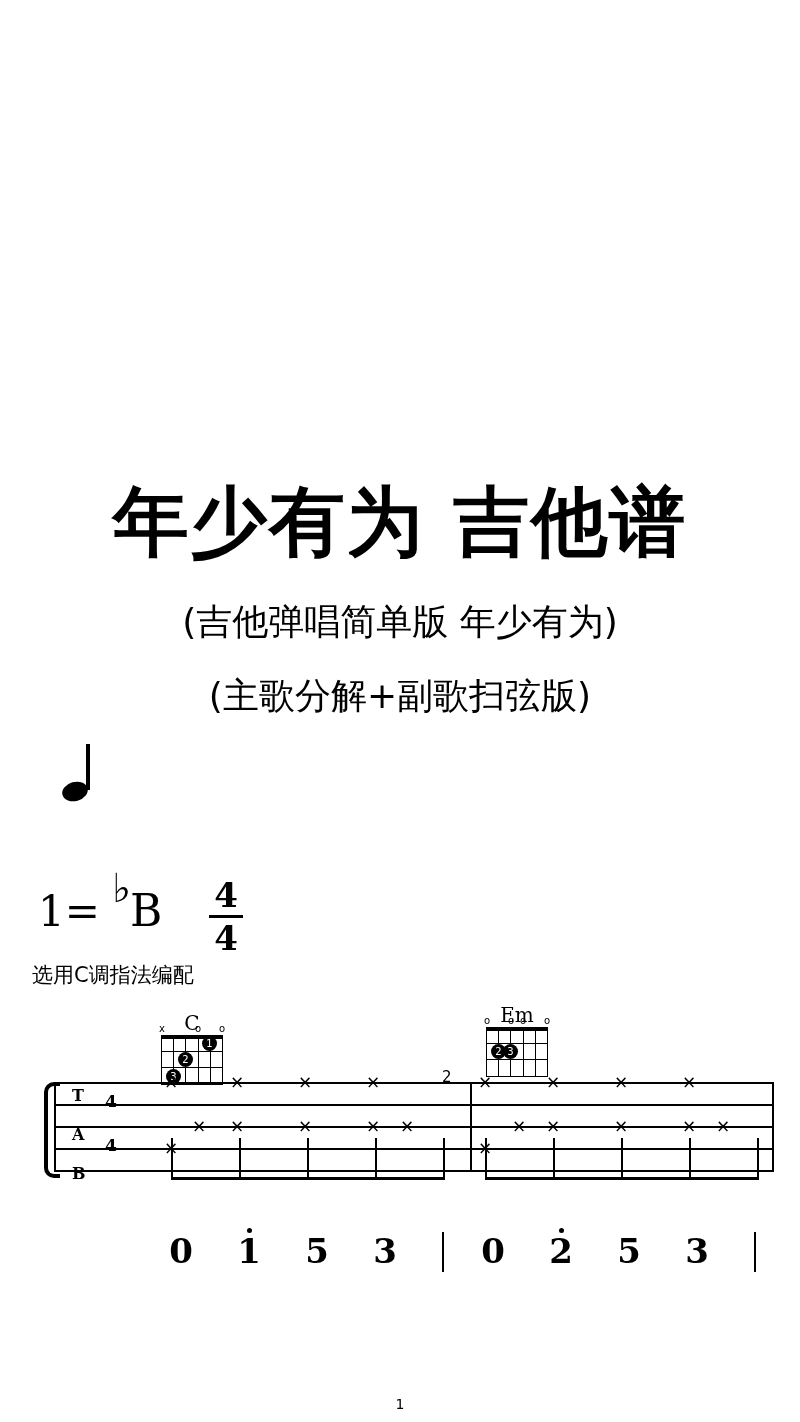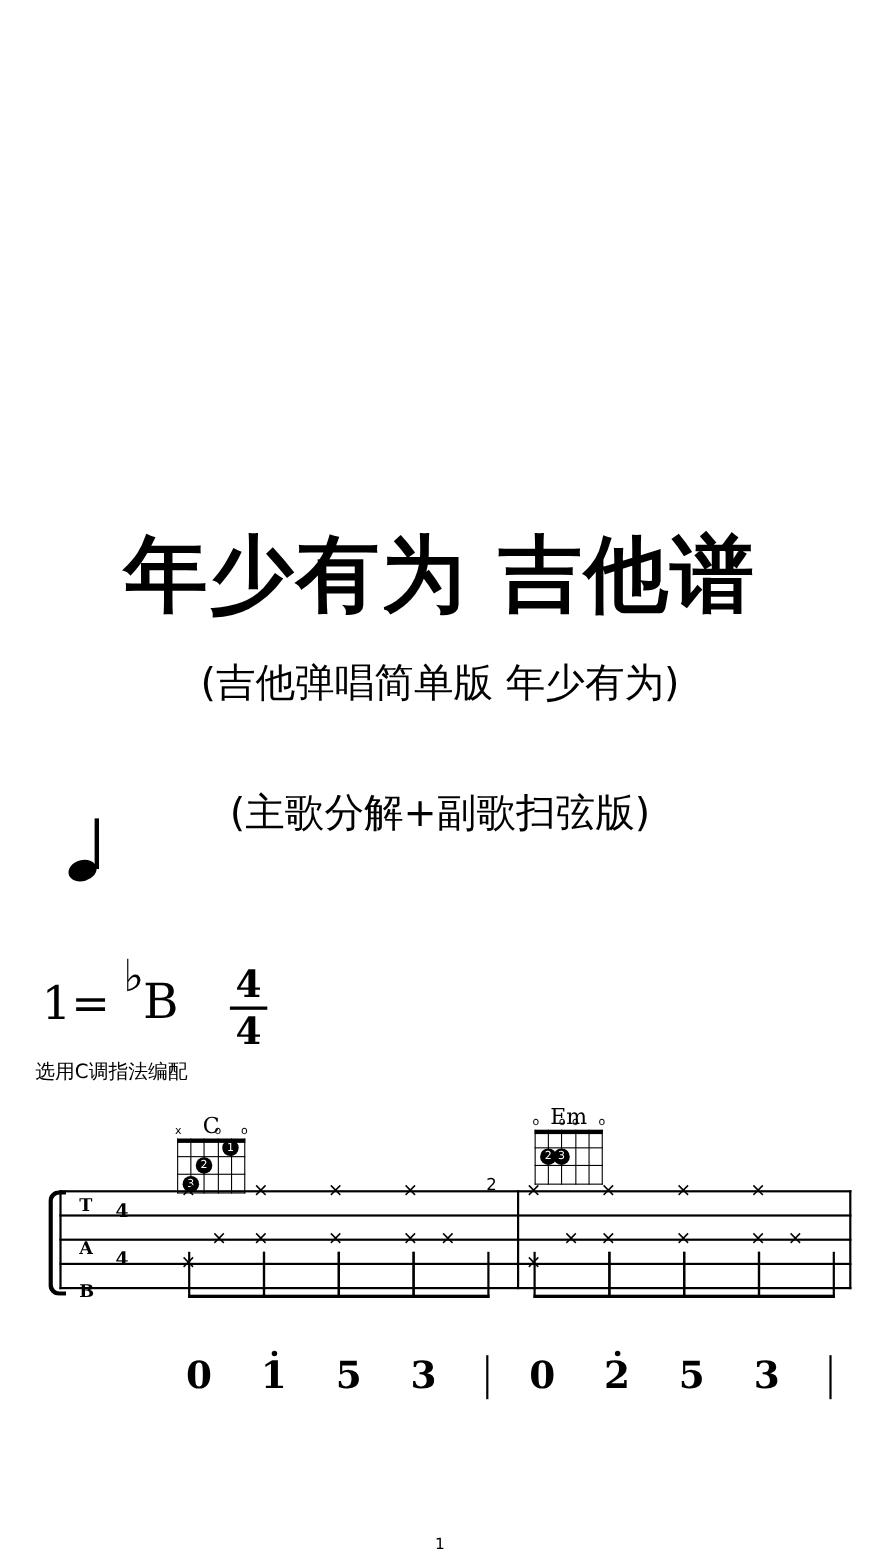--- a/index.html
+++ b/index.html
@@ -51,21 +51,20 @@
   .title-sub2 {
     position: absolute;
     top: 674px;
     left: 0;
     width: 800px;
     text-align: center;
     font-family: "DejaVu Sans", sans-serif;
     font-size: 36px;
     line-height: 44px;
     white-space: nowrap;
-    margin-top: 44px;
   }
 
   
   .tempo-block {
     position: absolute;
     left: 62px;
     top: 740px;
     width: 260px;
     height: 70px;
   }
@@ -160,21 +159,21 @@
     width: 34px;
     height: 3px;
     background: #000;
     margin: 1px auto 1px auto;
   }
   .capo-note {
     position: absolute;
     left: 32px;
     top: 962px;
     font-family: "DejaVu Sans", sans-serif;
-    font-size: 18px;
+    font-size: 21px;
     line-height: 26px;
     white-space: nowrap;
   }
 
   
   .chord {
     position: absolute;
     width: 74px;
   }
   .chord .cname {

